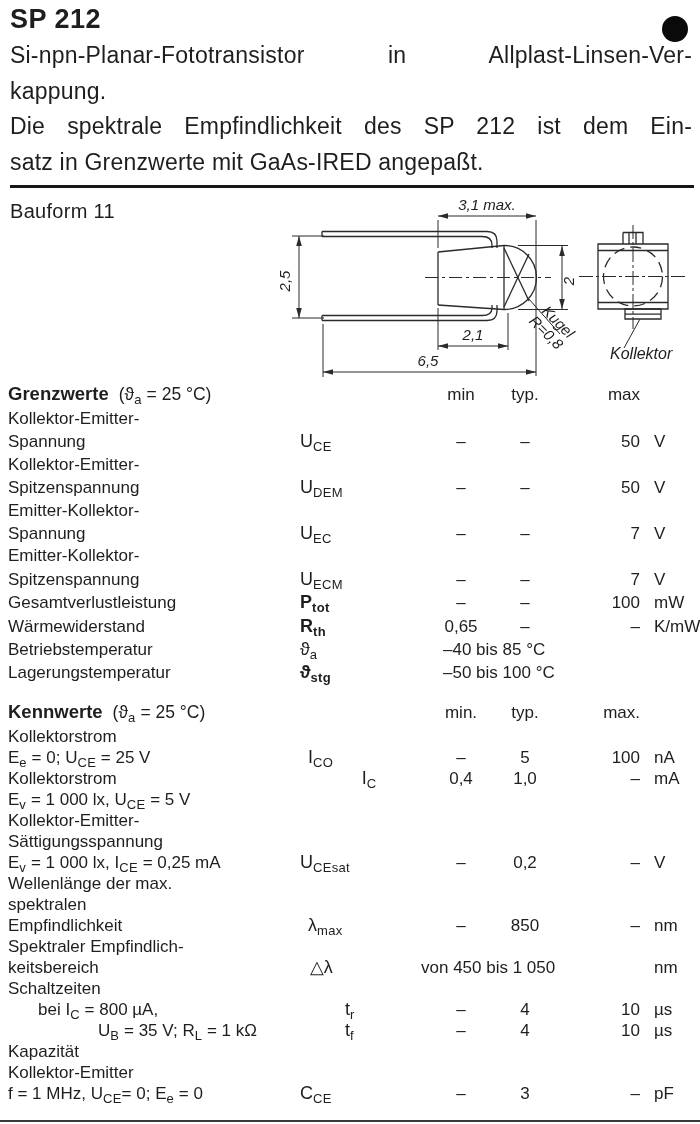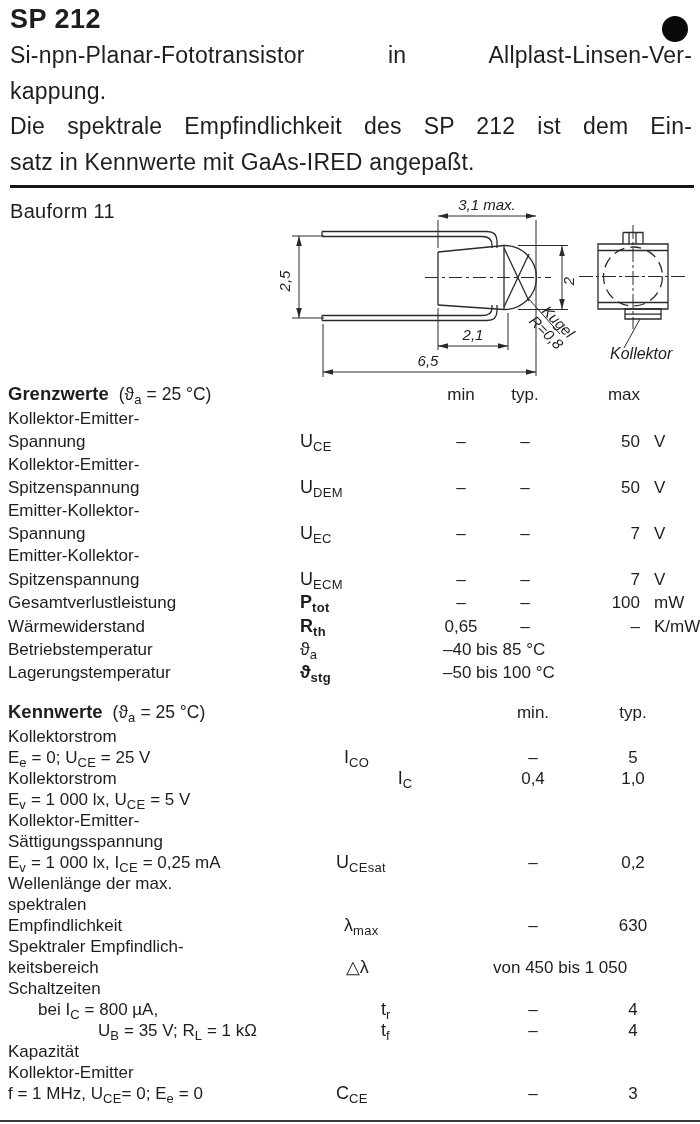--- a/index.html
+++ b/index.html
@@ -34,21 +34,21 @@
   .dim-text-lg { font:italic 16px "Liberation Sans", sans-serif; fill:#1e1e1e; }
 
   .tbl { font-size:17px; width:695px; }
   .trow {
     display:grid;
     grid-template-columns:292px 130px 62px 66px 82px 1fr;
     padding-left:8px;
     align-items:baseline;
   }
   .gw .trow { line-height:22.4px; }
-  .kw .trow { line-height:21px;gap:36px; }
+  .kw .trow { line-height:21px; }
   .trow.thead { line-height:27px; }
   .gw { margin-top:0; }
   .kw { margin-top:13px; }
   .c { white-space:nowrap; }
   .c.min, .c.typ { text-align:center; }
   .c.max { text-align:right; }
   .c.unit { padding-left:14px; }
   .c.span { padding-left:13px; }
   .c.span.wide { margin-left:-22px; }
   .c.sym { font-size:18px; }
@@ -61,21 +61,21 @@
 </head>
 <body>
 
 <div class="hdr">
   <h1 class="part-no">SP 212</h1>
   <div class="corner-dot"></div>
   <div class="desc">
     <div class="line just">Si-npn-Planar-Fototransistor in Allplast-Linsen-Ver-</div>
     <div class="line">kappung.</div>
     <div class="line just">Die spektrale Empfindlichkeit des SP 212 ist dem Ein-</div>
-    <div class="line">satz in Kennwerte mit GaAs-IRED angepaßt.</div>
+    <div class="line">satz in Grenzwerte mit GaAs-IRED angepaßt.</div>
   </div>
   <div class="rule"></div>
 </div>
 
 <div class="drawing-wrap">
   <div class="bauform">Bauform 11</div>
 
   <svg class="pkg-svg" width="422" height="196" viewBox="0 0 422 196" fill="none" stroke="#2a2a2a" stroke-width="1.3">
 
     <g>
@@ -338,21 +338,21 @@
       <div class="c sym"></div>
       <div class="c min"></div>
       <div class="c typ"></div>
       <div class="c max"></div>
       <div class="c unit"></div>
     </div>
     <div class="trow">
       <div class="c label">Empfindlichkeit</div>
       <div class="c sym" style="padding-left: 8px;">λ<sub>max</sub></div>
       <div class="c min">–</div>
-      <div class="c typ">630</div>
+      <div class="c typ">850</div>
       <div class="c max">–</div>
       <div class="c unit">nm</div>
     </div>
     <div class="trow">
       <div class="c label">Spektraler Empfindlich-</div>
       <div class="c sym"></div>
       <div class="c min"></div>
       <div class="c typ"></div>
       <div class="c max"></div>
       <div class="c unit"></div>

